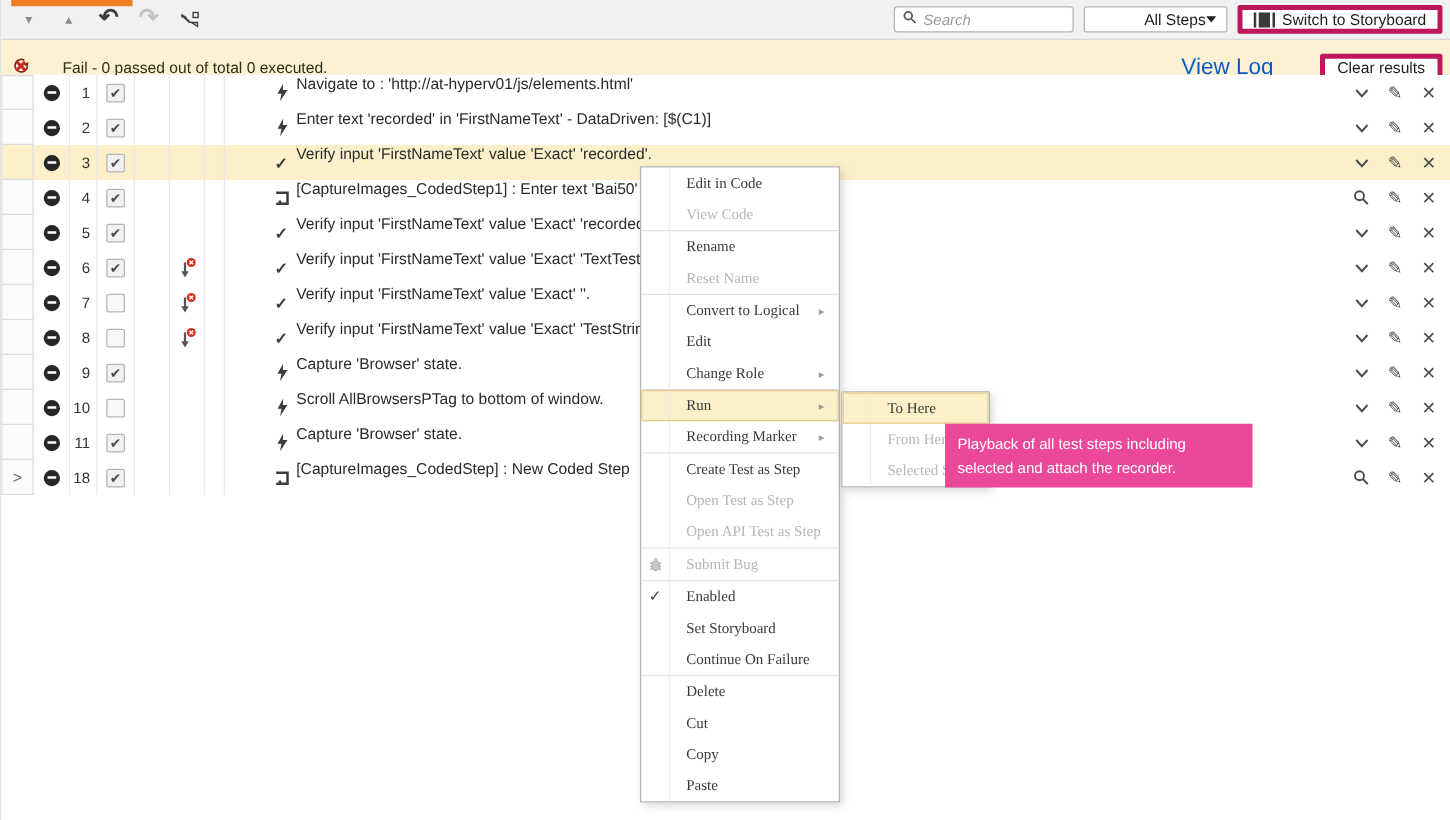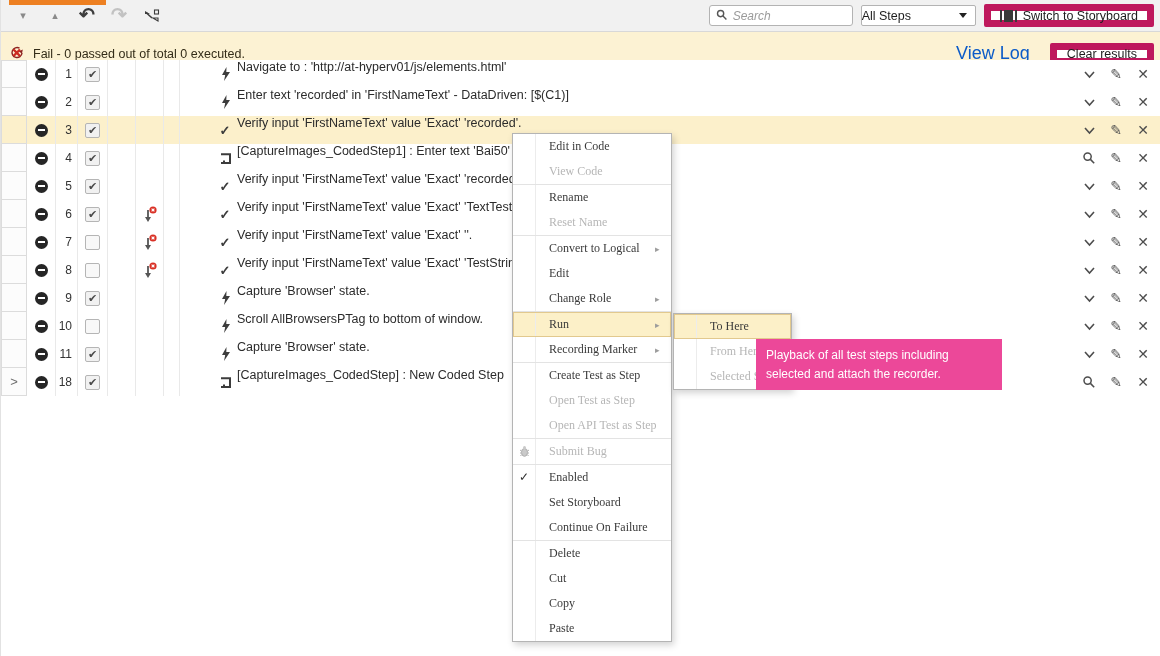--- a/index.html
+++ b/index.html
@@ -28,35 +28,35 @@
   }
   .search input {
     border:none; outline:none; width:100%; font-style:italic; font-size:12px;
     color:#a21caf; background:transparent; font-family:"Liberation Sans",sans-serif;
   }
   .search input::placeholder { color:#9a9a9a; font-style:italic; }
   .dd {
     width:115px; height:21px; border:1px solid #b3b3b3; border-radius:2px;
     background:#fff; display:flex; align-items:center; cursor:default;
   }
-  .dd .lbl { flex:1; text-align:left; font-size:12.5px; color:#1e1e1e; }
+  .dd .lbl { flex:1; text-align:right; font-size:12.5px; color:#1e1e1e; }
   .dd .caret { width:0; height:0; border-left:4px solid transparent; border-right:4px solid transparent; border-top:5px solid #222; margin-right:8px; }
   .btn {
-    height:23px; border:7px solid #be185d; border-radius:2px; background:#fff;
+    height:23px; border:4px solid #be185d; border-radius:2px; background:#fff;
     font-size:12.5px; color:#1e1e1e; display:inline-flex; align-items:center; gap:6px;
     padding:0 9px; cursor:default; font-family:"Liberation Sans",sans-serif;
   }
   .sbi { display:inline-flex; gap:2px; align-items:center; }
   .sbi .bar { width:2px; height:12px; background:#3a3a3a; }
   .sbi .sq  { width:9px; height:12px; background:#3a3a3a; }
   
   .notif {
     position:absolute; top:32px; left:0; right:0; height:44px;
     background:#FCF2D3; border-bottom:1px solid #e6dfc3;
-    display:flex; align-items:center; padding:0 6px 0 8px; gap:8px;
+    display:flex; align-items:center; padding:0 6px 0 8px; gap:25px;
     font-size:12.5px; color:#332c18;
   }
   .notif .spacer { flex:1; }
   .viewlog { color:#0B5BC8; text-decoration:underline; font-size:18px; margin-right:12px; cursor:pointer; }
   .clearbtn { height:22px; padding:0 10px; }
   
   .steps { position:absolute; top:60px; left:0; right:0; }
   .row { display:flex; height:28px; align-items:stretch; background:#fff; }
   .row.sel { background:#FCF0CB; }
   .c { display:flex; align-items:center; justify-content:center; border-right:1px solid #e9e9e9; }

